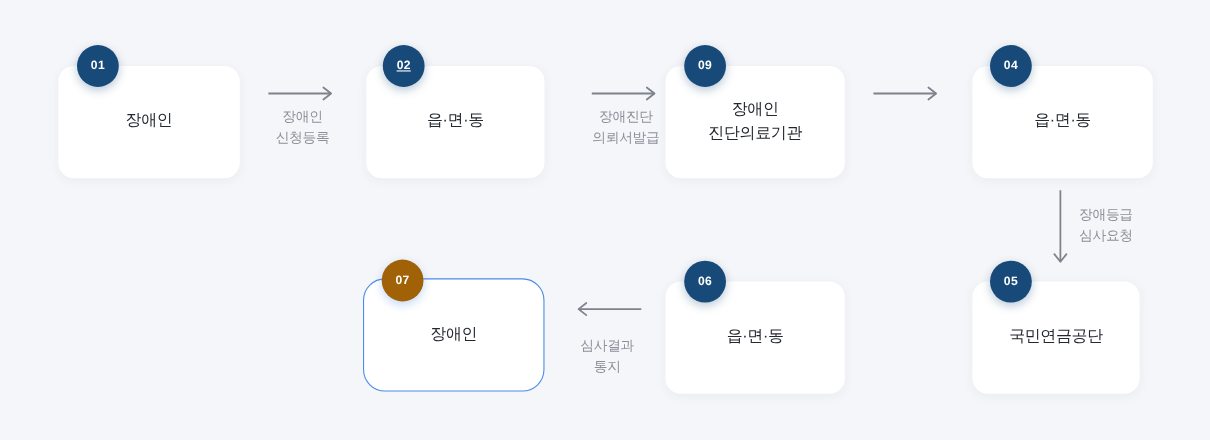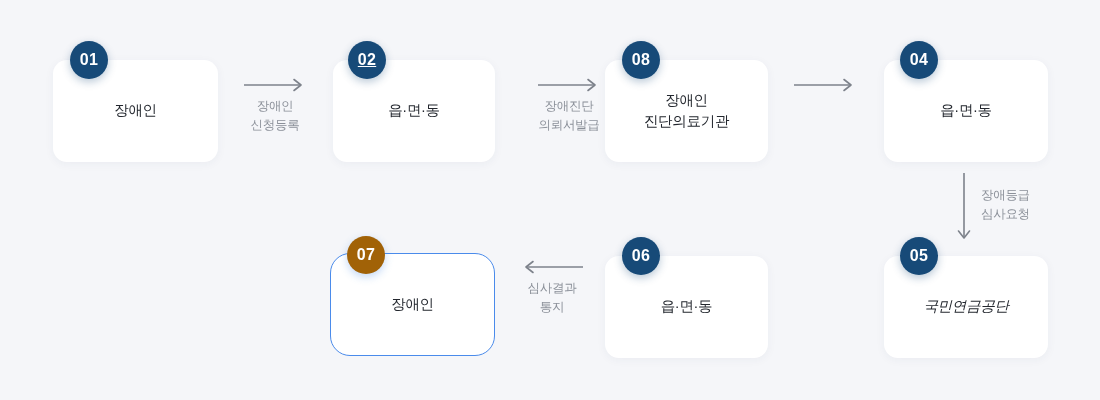--- a/index.html
+++ b/index.html
@@ -49,21 +49,21 @@
   }
 
   
   .step-badge {
     position: absolute;
     width: 38px;
     height: 38px;
     border-radius: 50%;
     background: #174a78;
     color: #ffffff;
-    font-size: 16px;
+    font-size: 11px;
     font-weight: 600;
     letter-spacing: 0.3px;
     display: flex;
     align-items: center;
     justify-content: center;
     box-shadow: 0 3px 9px rgba(23, 74, 120, 0.30);
     z-index: 5;
   }
   .step-badge.light {
     background: #a16207;
@@ -129,21 +129,21 @@
       <polyline points="51,1.5 58,7 51,12.5" fill="none" stroke="#7d828b" stroke-width="1.6" stroke-linecap="round" stroke-linejoin="round"></polyline>
     </svg>
     <div class="connector-label">장애진단
 의뢰서발급</div>
   </div>
 
   <div class="step-card" style="left:605px; top:60px; width:163px; height:102px;">
     <div class="step-title">장애인
 진단의료기관</div>
   </div>
-  <div class="step-badge" style="left:622px; top:41px;">08</div>
+  <div class="step-badge" style="left:622px; top:41px;">09</div>
 
   <div class="connector" style="left:782px; top:78px; width:86px;">
     <svg class="arrow-h" width="64" height="14" viewBox="0 0 64 14">
       <line x1="1" y1="7" x2="58" y2="7" stroke="#7d828b" stroke-width="1.6"></line>
       <polyline points="51,1.5 58,7 51,12.5" fill="none" stroke="#7d828b" stroke-width="1.6" stroke-linecap="round" stroke-linejoin="round"></polyline>
     </svg>
   </div>
 
   <div class="step-card" style="left:884px; top:60px; width:164px; height:102px;">
     <div class="step-title">읍·면·동</div>
@@ -152,32 +152,32 @@
 
   <div class="connector vertical" style="left:957px; top:172px;">
     <svg class="arrow-v" width="14" height="72" viewBox="0 0 14 72">
       <line x1="7" y1="1" x2="7" y2="66" stroke="#7d828b" stroke-width="1.6"></line>
       <polyline points="1.5,59 7,66 12.5,59" fill="none" stroke="#7d828b" stroke-width="1.6" stroke-linecap="round" stroke-linejoin="round"></polyline>
     </svg>
     <div class="connector-label">장애등급
 심사요청</div>
   </div>
 
-  <div class="step-card" style="left:884px; top:256px; width:164px; height:102px;font-style:italic;">
+  <div class="step-card" style="left:884px; top:256px; width:152px; height:102px;">
     <div class="step-title">국민연금공단</div>
   </div>
   <div class="step-badge" style="left:900px; top:237px;">05</div>
 
 
   <div class="step-card" style="left:605px; top:256px; width:163px; height:102px;">
     <div class="step-title">읍·면·동</div>
   </div>
   <div class="step-badge" style="left:622px; top:237px;">06</div>
 
-  <div class="connector" style="left:510px; top:260px; width:84px;">
+  <div class="connector" style="left:510px; top:274px; width:84px;gap:12px;">
     <svg class="arrow-h" width="64" height="14" viewBox="0 0 64 14">
       <line x1="6" y1="7" x2="63" y2="7" stroke="#7d828b" stroke-width="1.6"></line>
       <polyline points="13,1.5 6,7 13,12.5" fill="none" stroke="#7d828b" stroke-width="1.6" stroke-linecap="round" stroke-linejoin="round"></polyline>
     </svg>
     <div class="connector-label">심사결과
 통지</div>
   </div>
 
   <div class="step-card highlight" style="left:330px; top:253px; width:165px; height:103px;">
     <div class="step-title">장애인</div>

